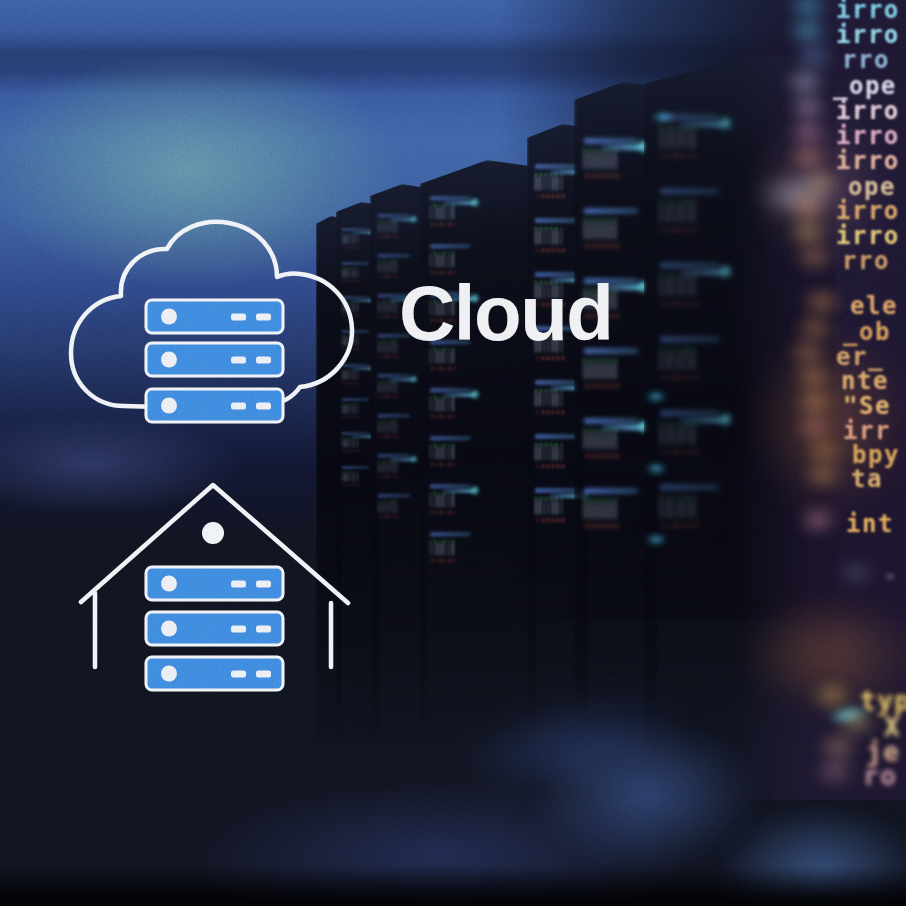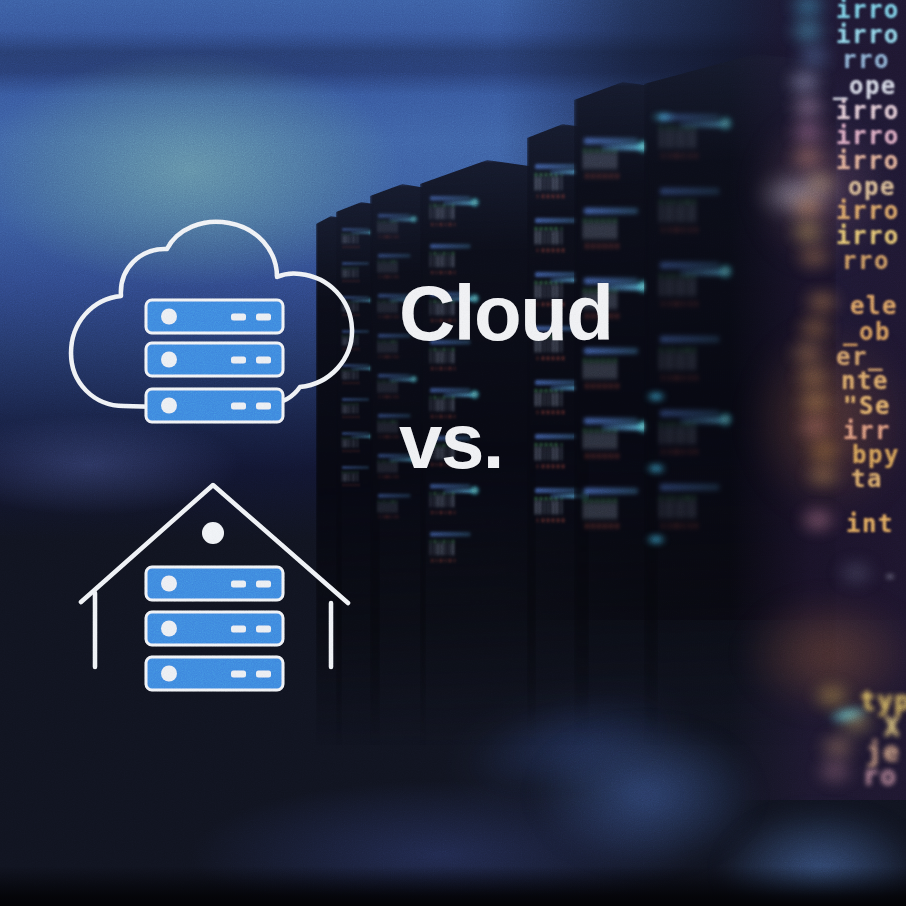--- a/index.html
+++ b/index.html
@@ -493,21 +493,20 @@
     <polyline points="6,122 138,5 273,123" fill="none" stroke="#f2f5f9" stroke-width="4.5" stroke-linejoin="round" stroke-linecap="round"></polyline>
     <line x1="20" y1="113" x2="20" y2="187" stroke="#f2f5f9" stroke-width="4.5" stroke-linecap="round"></line>
     <line x1="256" y1="123" x2="256" y2="187" stroke="#f2f5f9" stroke-width="4.5" stroke-linecap="round"></line>
     <circle cx="138" cy="53" r="11" fill="#f2f5f9"></circle>
     <use href="#server-bar" x="71" y="87"></use>
     <use href="#server-bar" x="71" y="132"></use>
     <use href="#server-bar" x="71" y="177"></use>
   </svg>
 
   <div class="title" id="title-cloud">Cloud</div>
-  <div class="title" id="title-vs">vs.</div>
 
   <div class="bottom-black"></div>
 
   <svg class="noise" width="906" height="906">
     <defs>
       <filter id="grain" x="0" y="0" width="100%" height="100%">
         <feTurbulence type="fractalNoise" baseFrequency="0.9" numOctaves="2" stitchTiles="stitch"></feTurbulence>
         <feColorMatrix type="saturate" values="0"></feColorMatrix>
       </filter>
     </defs>

